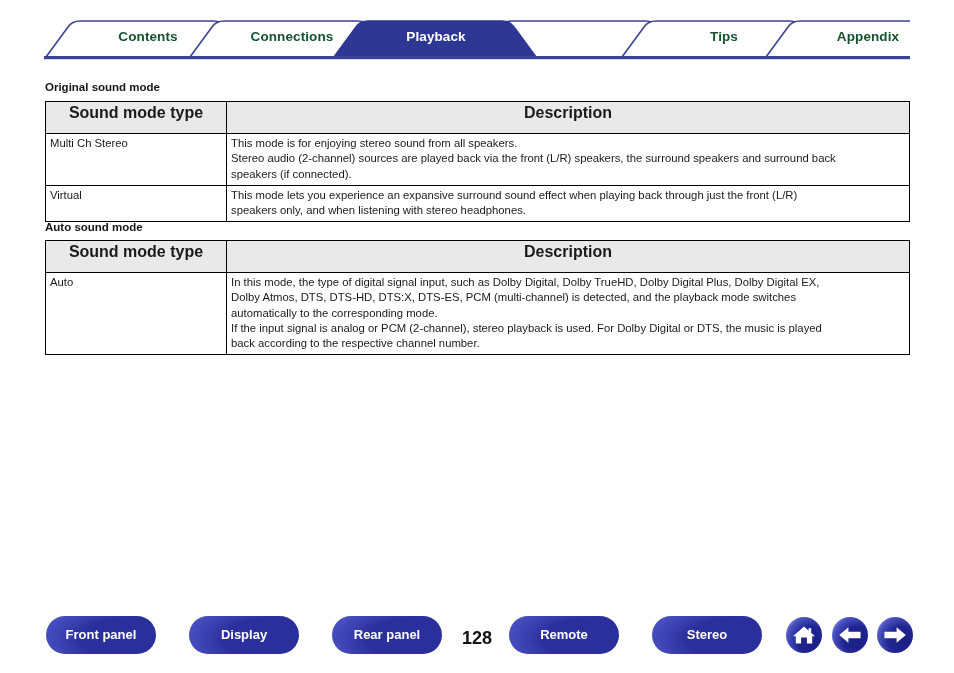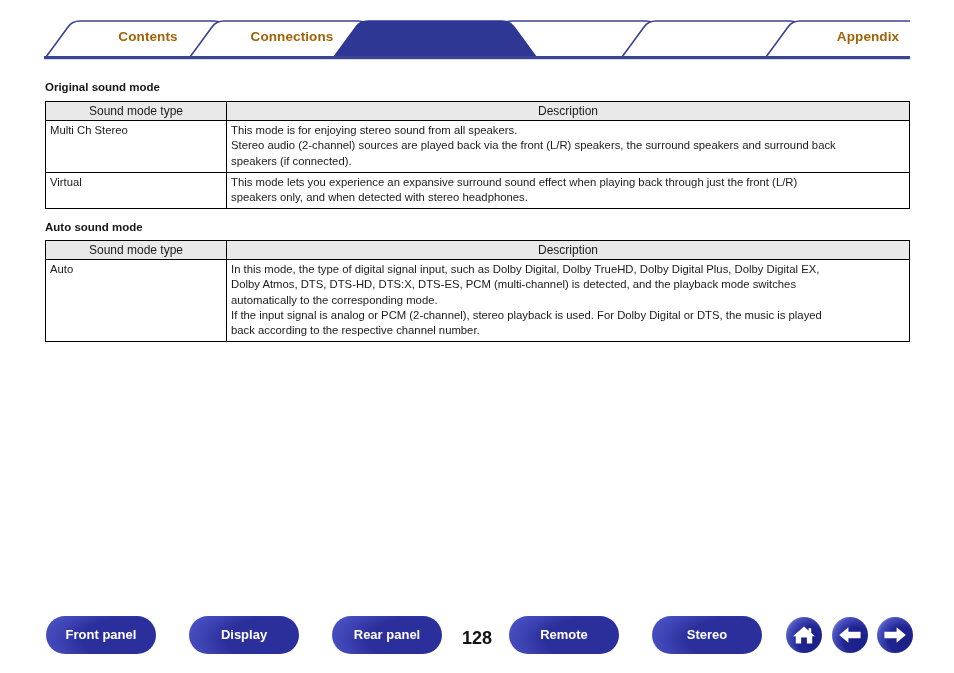--- a/index.html
+++ b/index.html
@@ -26,21 +26,21 @@
   }
   #tabbar svg { display: block; }
   .tab-label {
     position: absolute;
     top: 0;
     height: 38px;
     line-height: 38px;
     text-align: center;
     font-size: 13.5px;
     font-weight: bold;
-    color: #a16207;
+    color: #14532d;
     letter-spacing: .1px;
     white-space: nowrap;
   }
   .tab-label.active { color: #ffffff; }
 
   
   .section-heading {
     position: absolute;
     left: 45px;
     font-size: 11.5px;
@@ -63,24 +63,24 @@
   #table-auto { top: 240px; }
 
   table.doc-table th,
   table.doc-table td {
     border: 1px solid #000000;
     vertical-align: top;
     padding: 2px 4px 3px 4px;
   }
   table.doc-table th {
     background: #e9e9e9;
-    font-size: 12px;
-    font-weight: normal;
-    text-align: center;
-    padding: 2px 4px 2px 4px;
+    font-size: 16px;
+    font-weight: bold;
+    text-align: center;
+    padding: 2px 4px 11px 4px;
     height: 14px;
   }
   table.doc-table td {
     background: #ffffff;
     text-align: left;
     line-height: 15.3px;
   }
   td.col-type { width: 172px; }
   th.col-type { width: 172px; }
   .desc-line { display: block; white-space: nowrap; }
@@ -154,20 +154,22 @@
       <path d="M722,39 L744,9 Q748,3 756,3 L890,3 Q898,3 902,9 L924,39 Z"></path>
     </g>
 
     <path d="M290,39 L312,9 Q316,3 324,3 L458,3 Q466,3 470,9 L492,39 Z" fill="#2f3795" stroke="#2f3795" stroke-width="1.6"></path>
 
     <rect x="0" y="38" width="866" height="3.2" fill="#3b4396"></rect>
   </svg>
 
   <div class="tab-label" style="left:0px;width:208px;">Contents</div>
   <div class="tab-label" style="left:145px;width:206px;">Connections</div>
+  <div class="tab-label active" style="left:289px;width:206px;">Playback</div>
+  <div class="tab-label" style="left:577px;width:206px;">Tips</div>
   <div class="tab-label" style="left:721px;width:206px;">Appendix</div>
 </div>
 
 <div class="section-heading" id="heading-original">Original sound mode</div>
 
 <table class="doc-table" id="table-original">
   <thead>
     <tr>
       <th class="col-type">Sound mode type</th>
       <th>Description</th>
@@ -179,21 +181,21 @@
       <td>
         <span class="desc-line">This mode is for enjoying stereo sound from all speakers.</span>
         <span class="desc-line">Stereo audio (2-channel) sources are played back via the front (L/R) speakers, the surround speakers and surround back</span>
         <span class="desc-line">speakers (if connected).</span>
       </td>
     </tr>
     <tr>
       <td class="col-type cell-pad-bottom">Virtual</td>
       <td class="cell-pad-bottom">
         <span class="desc-line">This mode lets you experience an expansive surround sound effect when playing back through just the front (L/R)</span>
-        <span class="desc-line">speakers only, and when detected with stereo headphones.</span>
+        <span class="desc-line">speakers only, and when listening with stereo headphones.</span>
       </td>
     </tr>
   </tbody>
 </table>
 
 <div class="section-heading" id="heading-auto">Auto sound mode</div>
 
 <table class="doc-table" id="table-auto">
   <thead>
     <tr>

